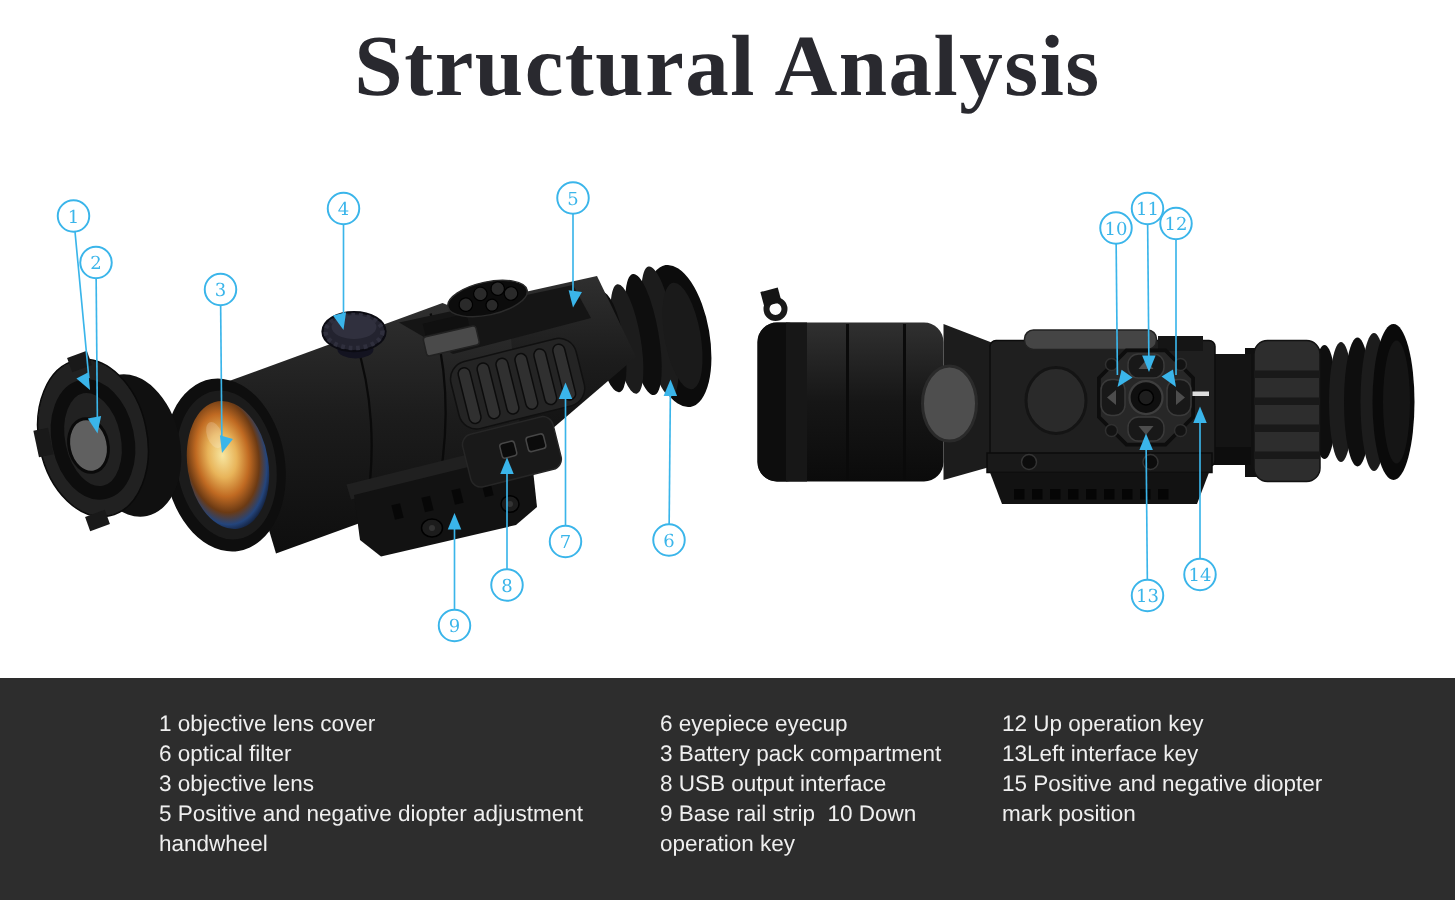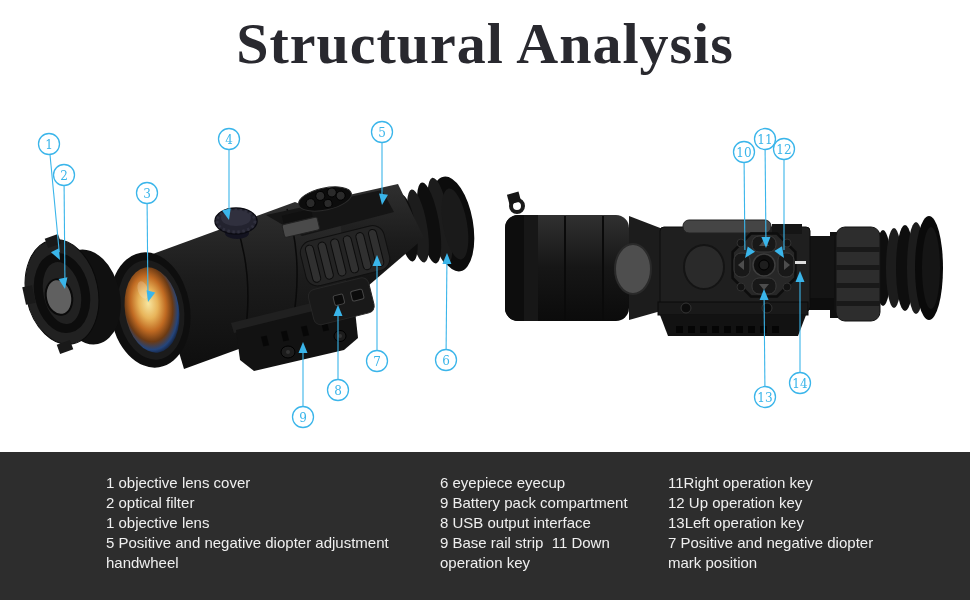--- a/index.html
+++ b/index.html
@@ -305,31 +305,30 @@
         <line x1="800" y1="372.5" x2="800" y2="279" class="co-line"></line>
         <path d="M0,0 L-4.5,-11 L4.5,-11 Z" transform="translate(800,271) rotate(-180)" class="co-arrow"></path>
         <circle cx="800" cy="383" r="10.5" class="co-circle"></circle>
         <text x="800" y="383.5" class="co-num" font-size="11">14</text>
       </g>
     </svg>
 
   <div class="panel">
     <div class="col" style="left:106px;width:330px">
       <div class="li">1 objective lens cover</div>
-      <div class="li">2 optical filter</div>
-      <div class="li">1 objective lens</div>
+      <div class="li">6 optical filter</div>
+      <div class="li">3 objective lens</div>
       <div class="li">5 Positive and negative diopter adjustment handwheel</div>
     </div>
     <div class="col" style="left:440px;width:210px">
       <div class="li">6 eyepiece eyecup</div>
-      <div class="li">9 Battery pack compartment</div>
+      <div class="li">3 Battery pack compartment</div>
       <div class="li">8 USB output interface</div>
-      <div class="li">9 Base rail strip  11 Down operation key</div>
+      <div class="li">9 Base rail strip  10 Down operation key</div>
     </div>
     <div class="col" style="left:668px;width:240px">
-      <div class="li">11Right operation key</div>
       <div class="li">12 Up operation key</div>
-      <div class="li">13Left operation key</div>
-      <div class="li">7 Positive and negative diopter mark position</div>
+      <div class="li">13Left interface key</div>
+      <div class="li">15 Positive and negative diopter mark position</div>
     </div>
   </div>
 
 </div>
 
 </body></html>

